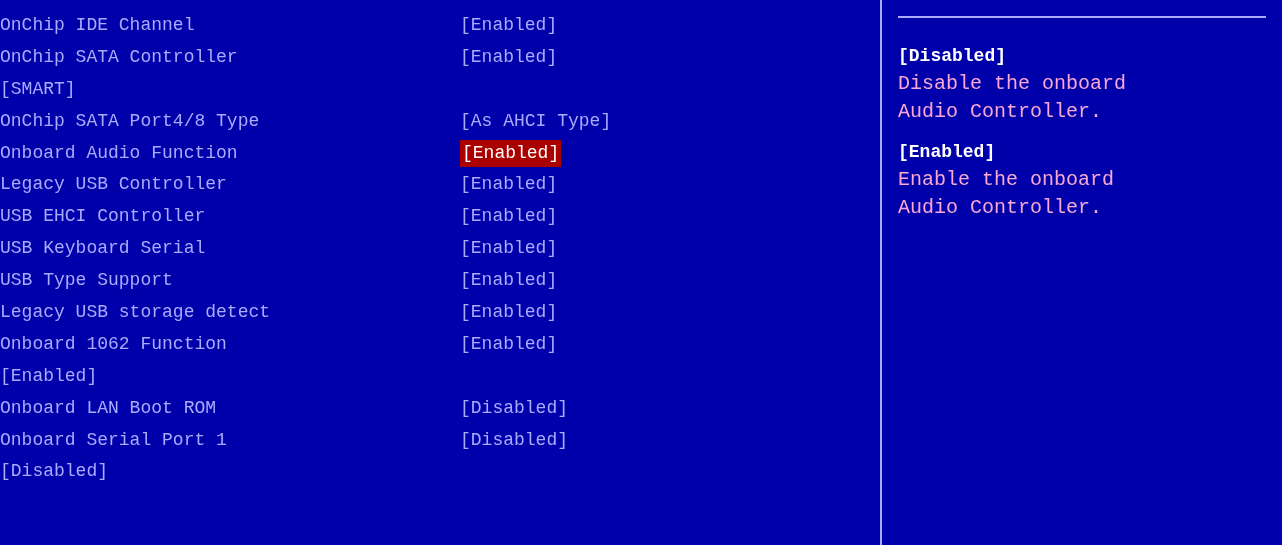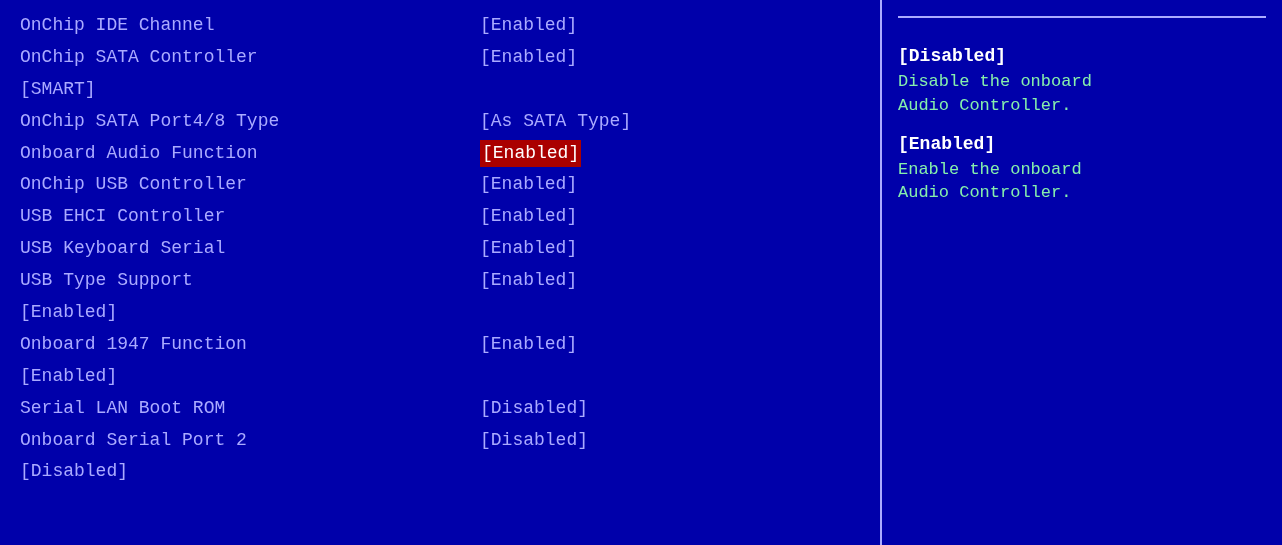--- a/index.html
+++ b/index.html
@@ -19,21 +19,21 @@
     }
 
     .container {
       display: flex;
       width: 100%;
       height: 100%;
     }
 
     .main-panel {
       flex: 1;
-      padding: 10px 20px;
+      padding: 10px 0;
       border-right: 2px solid #AAAAFF;
     }
 
     .help-panel {
       width: 400px;
       padding: 10px 16px;
       background-color: #0000AA;
     }
 
     .help-title {
@@ -64,22 +64,22 @@
     }
 
     .help-option-label {
       color: #FFFFFF;
       font-weight: bold;
       font-size: 18px;
       margin-bottom: 4px;
     }
 
     .help-description {
-      color: #86efac;
-      font-size: 17px;
+      color: #f9a8d4;
+      font-size: 20px;
       line-height: 1.4;
     }
 
     .bios-row {
       display: flex;
       align-items: baseline;
       padding: 2px 0;
       line-height: 1.55;
     }
 
@@ -118,58 +118,59 @@
         </div>
         <div class="bios-row">
           <span class="bios-label">OnChip SATA Controller</span>
           <span class="bios-value">[Enabled]</span>
         </div>
         <div class="bios-row">
           <span class="bios-value">[SMART]</span>
         </div>
         <div class="bios-row">
           <span class="bios-label">OnChip SATA Port4/8 Type</span>
-          <span class="bios-value">[As SATA Type]</span>
+          <span class="bios-value">[As AHCI Type]</span>
         </div>
         <div class="bios-row">
           <span class="bios-label">Onboard Audio Function</span>
           <span class="bios-value highlighted">[Enabled]</span>
         </div>
         <div class="bios-row">
-          <span class="bios-label">OnChip USB Controller</span>
+          <span class="bios-label">Legacy USB Controller</span>
           <span class="bios-value">[Enabled]</span>
         </div>
         <div class="bios-row">
           <span class="bios-label">USB EHCI Controller</span>
           <span class="bios-value">[Enabled]</span>
         </div>
         <div class="bios-row">
           <span class="bios-label">USB Keyboard Serial</span>
           <span class="bios-value">[Enabled]</span>
         </div>
         <div class="bios-row">
           <span class="bios-label">USB Type Support</span>
           <span class="bios-value">[Enabled]</span>
         </div>
         <div class="bios-row">
+          <span class="bios-label">Legacy USB storage detect</span>
           <span class="bios-value">[Enabled]</span>
         </div>
         <div class="bios-row">
-          <span class="bios-label">Onboard 1947 Function</span>
+          <span class="bios-label">Onboard 1062 Function</span>
           <span class="bios-value">[Enabled]</span>
         </div>
         <div class="bios-row">
           <span class="bios-value">[Enabled]</span>
         </div>
         <div class="bios-row">
-          <span class="bios-label">Serial LAN Boot ROM</span>
+          <span class="bios-label">Onboard LAN Boot ROM</span>
           <span class="bios-value">[Disabled]</span>
         </div>
         <div class="bios-row">
-          <span class="bios-label">Onboard Serial Port 2</span>
+          <span class="bios-label">Onboard Serial Port 1</span>
           <span class="bios-value">[Disabled]</span>
         </div>
         <div class="bios-row">
           <span class="bios-value">[Disabled]</span>
         </div>
       </div>
   </div>
 
   <div class="help-panel">
     <div class="help-title"></div>

